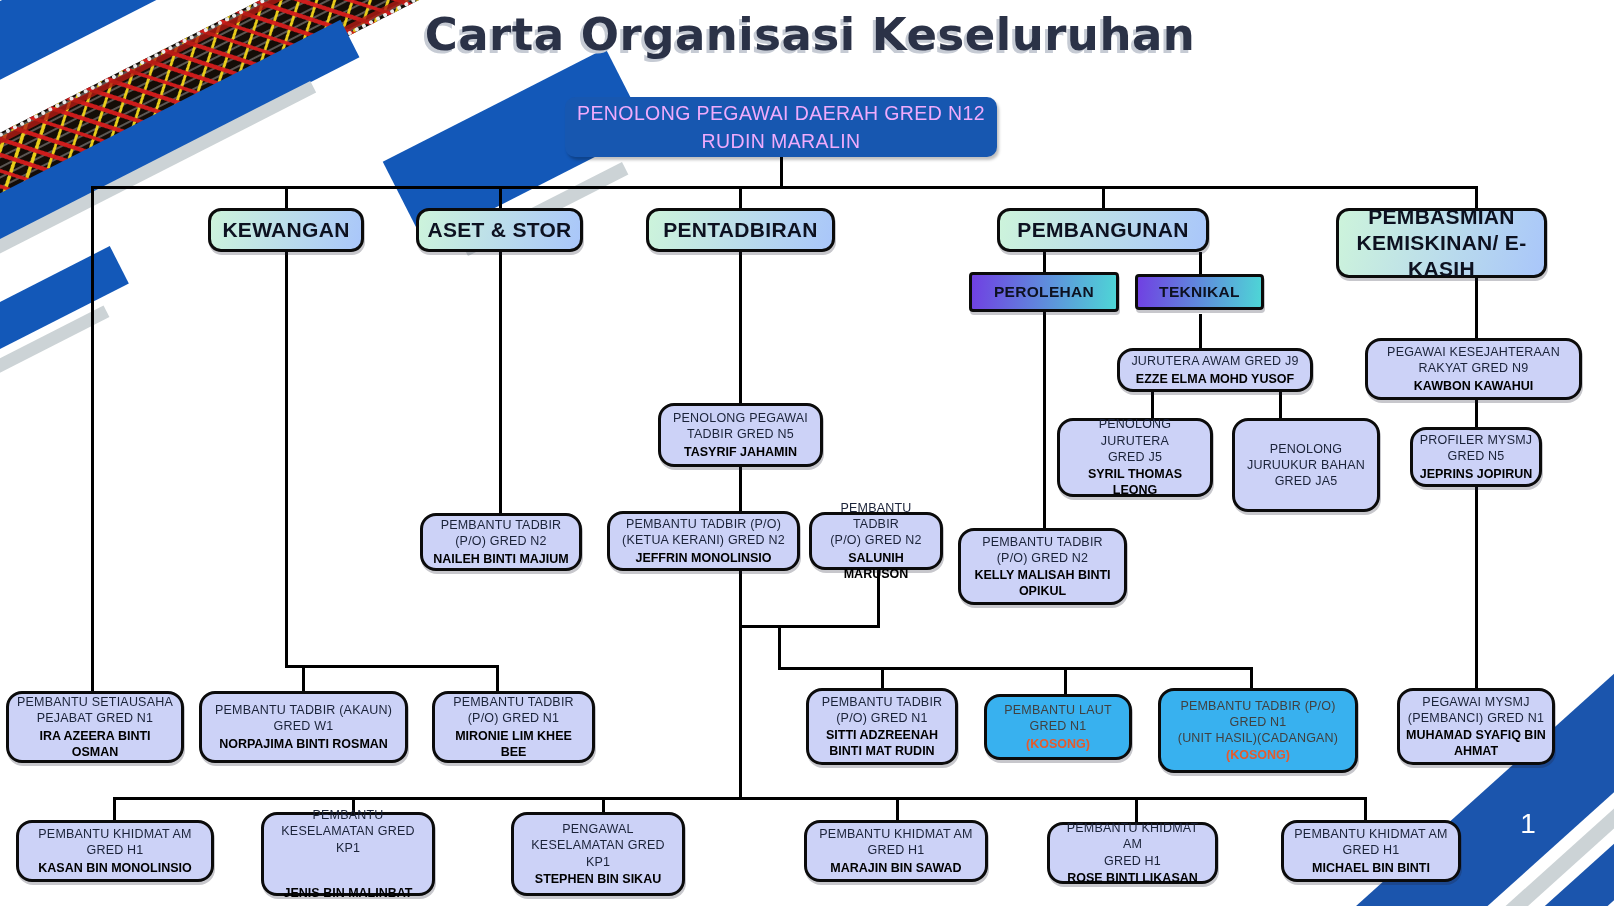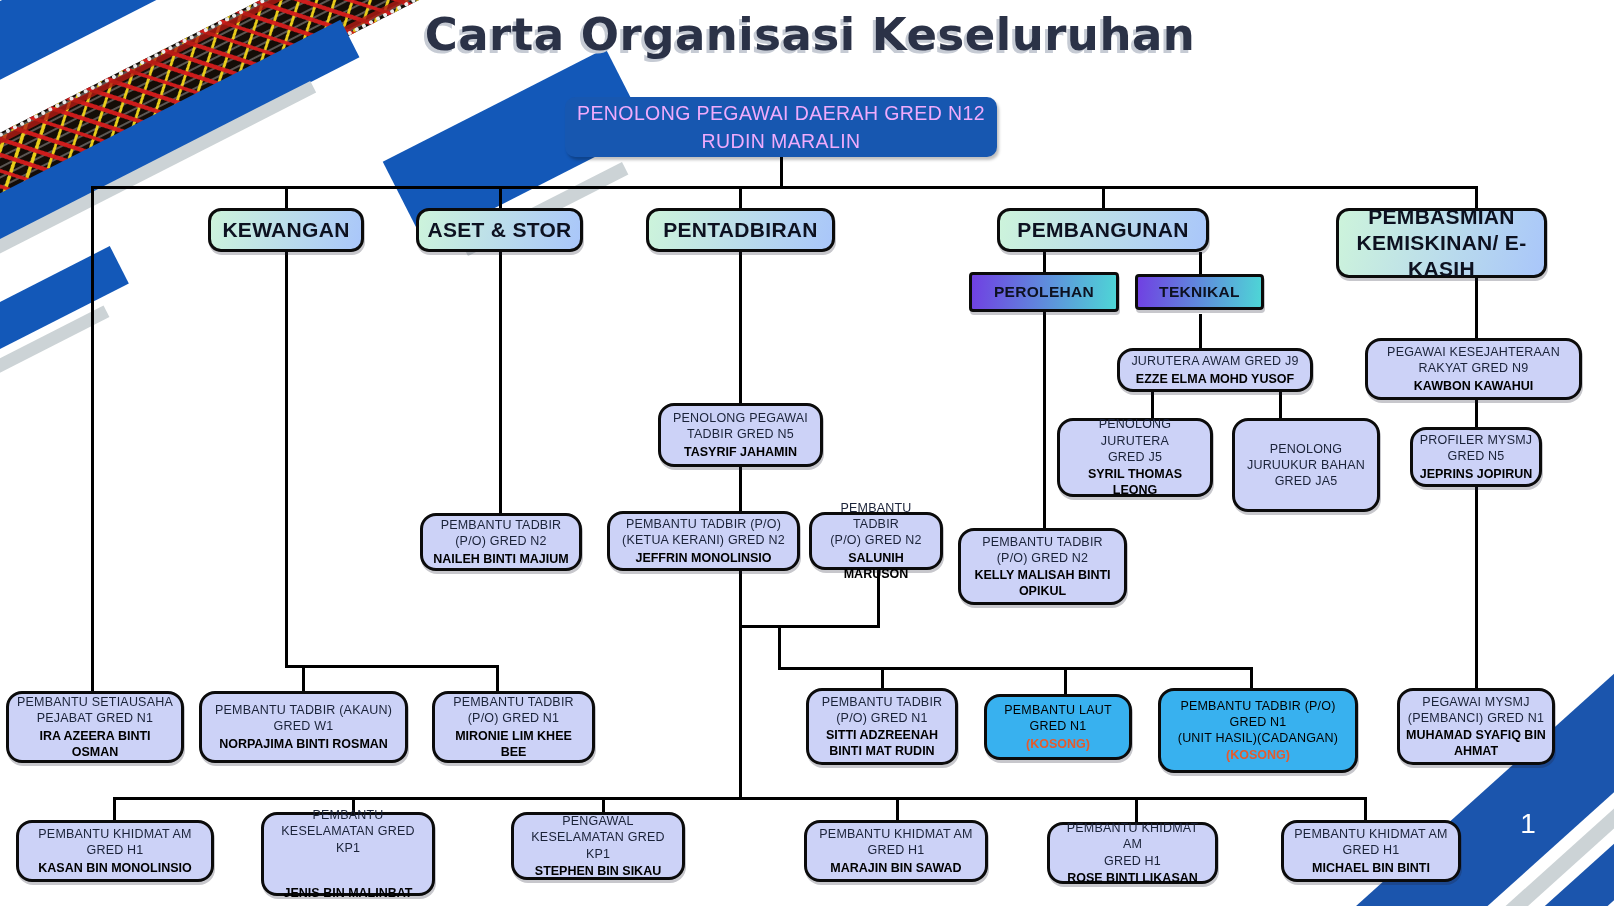--- a/index.html
+++ b/index.html
@@ -20,21 +20,21 @@
   .box{
     position:absolute;box-sizing:border-box;z-index:3;
     display:flex;flex-direction:column;align-items:center;justify-content:center;
     text-align:center;padding:3px 6px;
     background:#ccd2f7;border:3px solid #0b0b0b;border-radius:16px;
     box-shadow:1px 3px 0 rgba(30,30,50,.25);
   }
   .role{font-size:12.5px;font-weight:400;color:#1a2238;white-space:pre-line;line-height:1.3;letter-spacing:.2px;}
   .name{font-size:12.5px;font-weight:700;color:#000;white-space:pre-line;line-height:1.3;margin-top:1px;}
   .vac{background:#38b1ef;}
-  .vac .role{color:#000000;}
+  .vac .role{color:#404040;}
   .kosong{color:#e55b2d;}
   
   .hdr{background:linear-gradient(105deg,#cdf4db 0%,#a9c6fa 100%);border-radius:13px;}
   .hlabel{font-size:21px;font-weight:700;color:#0d1120;letter-spacing:.3px;white-space:pre-line;line-height:1.25;}
   .sub{background:linear-gradient(95deg,#7040e2 0%,#4ed6d6 100%);border-radius:4px;}
   .sub .hlabel{font-size:15.5px;}
   
   .root-box{background:#1757b0;border:none;border-radius:10px;box-shadow:2px 3px 3px rgba(0,0,0,.25);}
   .rline{color:#f0abfc;font-size:19.5px;font-weight:400;letter-spacing:.4px;line-height:1.45;}
   
@@ -247,21 +247,21 @@
   <span class="role">PEMBANTU KHIDMAT AM
 GRED H1</span>
   <span class="name">KASAN BIN MONOLINSIO</span>
 </div>
 <div class="box" style="left:261px;top:812px;width:174px;height:84px;gap:28px;">
   <span class="role">PEMBANTU
 KESELAMATAN GRED
 KP1</span>
   <span class="name">JENIS BIN MALINBAT</span>
 </div>
-<div class="box" style="left:511px;top:812px;width:174px;height:68px;">
+<div class="box" style="left:511px;top:812px;width:174px;height:84px;">
   <span class="role">PENGAWAL
 KESELAMATAN GRED
 KP1</span>
   <span class="name">STEPHEN BIN SIKAU</span>
 </div>
 <div class="box" style="left:804px;top:820px;width:184px;height:62px;">
   <span class="role">PEMBANTU KHIDMAT AM
 GRED H1</span>
   <span class="name">MARAJIN BIN SAWAD</span>
 </div>

